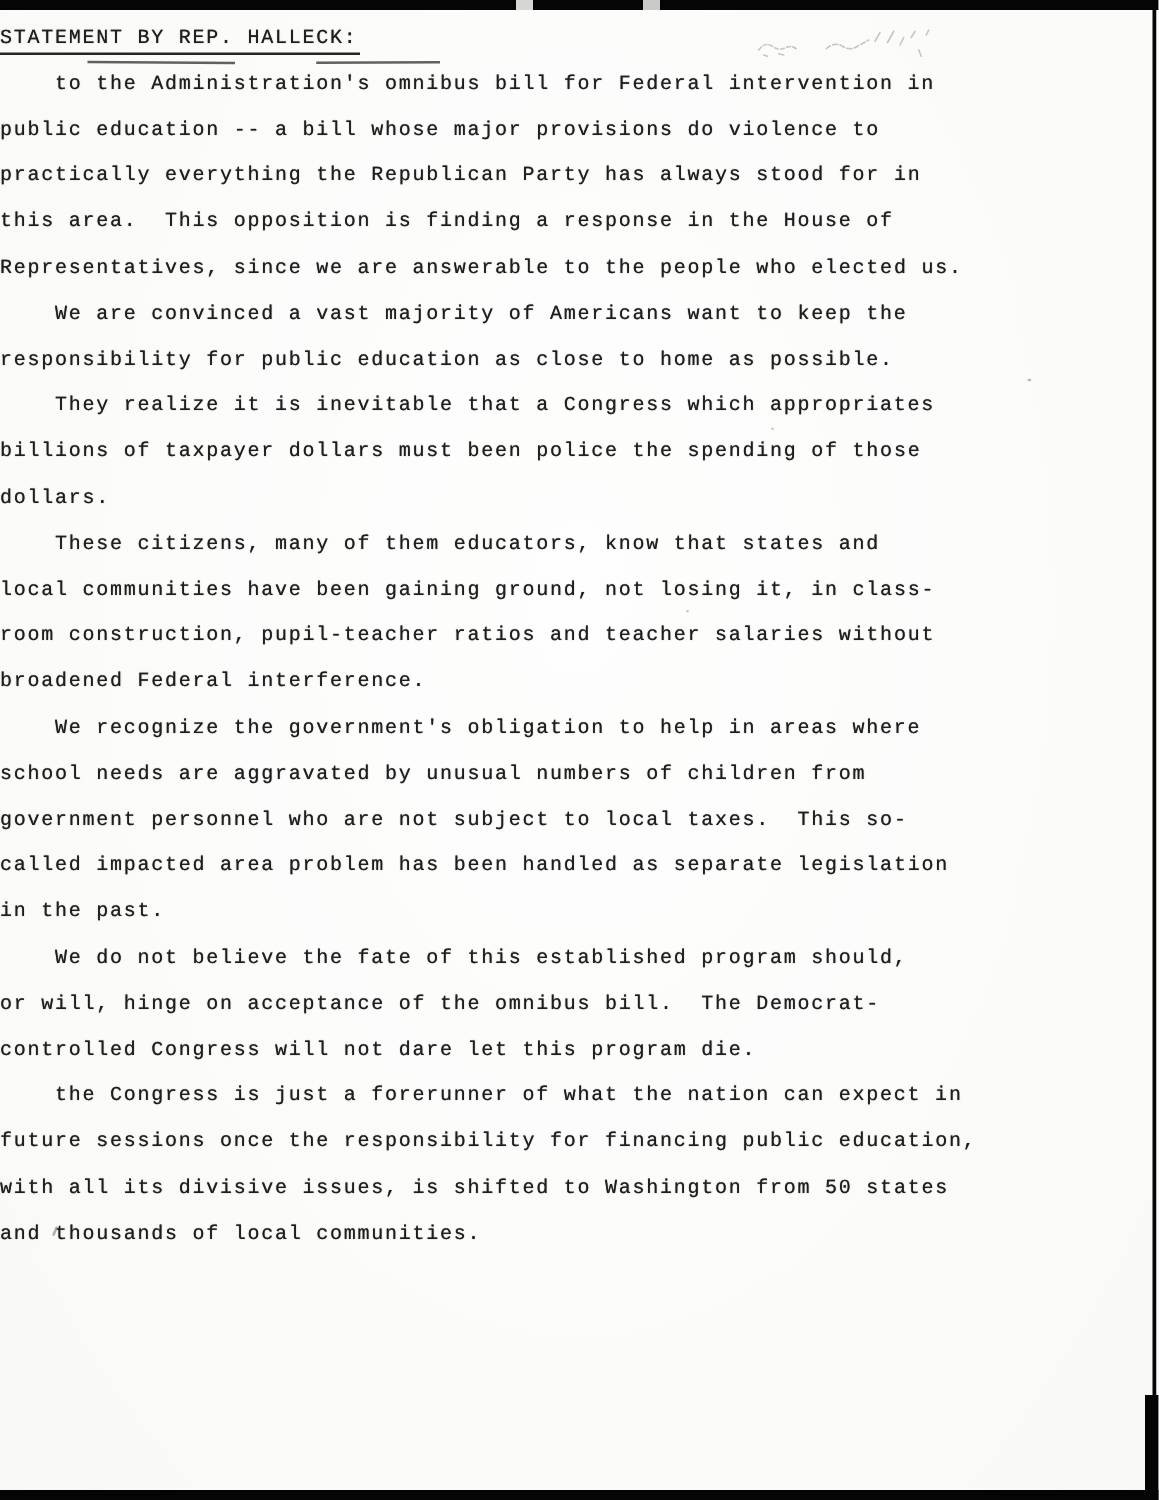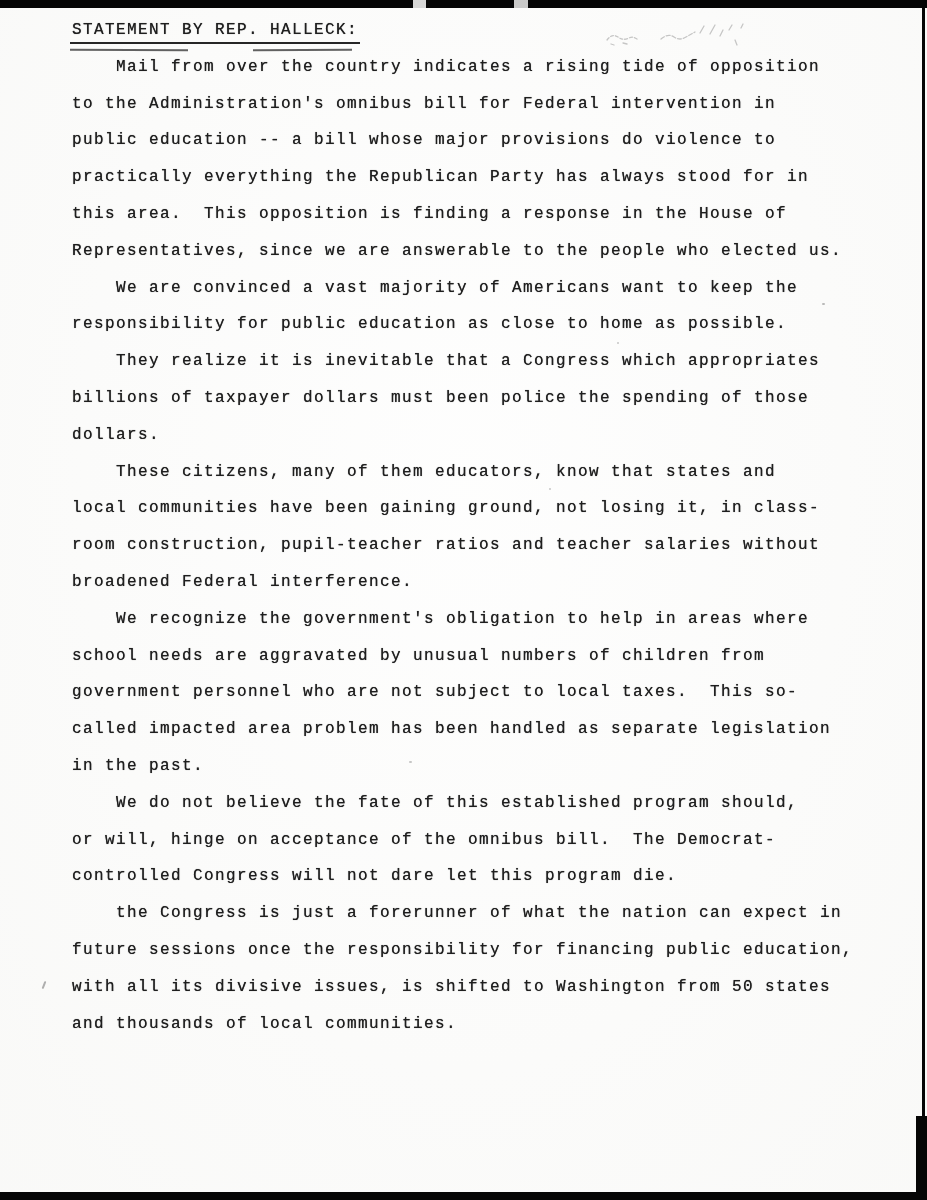--- a/index.html
+++ b/index.html
@@ -39,21 +39,20 @@
     background: var(--edge);
   }
   .edge-corner {
     position: absolute; right: 0; bottom: 0; width: 11px; height: 84px;
     background: var(--edge);
   }
 
   
   .content {
     position: absolute; left: 0; top: 12px; right: 40px;
-    padding-left: 72px;
   }
   .t-line {
     font-size: 16px;
     line-height: 36.8px;
     letter-spacing: 1.4px;
     white-space: pre;
     color: var(--ink);
     text-shadow: 0 0 0.7px rgba(25,25,25,0.85);
   }
   .title-row { position: relative; }
@@ -124,21 +123,20 @@
   <div class="speck dot-b"></div>
   <div class="speck dot-c"></div>
   <div class="speck dot-d"></div>
 
   <div class="content">
     <div class="title-row">
       <span class="t-line title">STATEMENT BY REP. HALLECK:</span>
     </div>
     <div id="document-body">
         <div class="paragraph">
-          <div class="t-line">Mail from over the country indicates a rising tide of opposition</div>
           <div class="t-line">to the Administration's omnibus bill for Federal intervention in</div>
           <div class="t-line">public education -- a bill whose major provisions do violence to</div>
           <div class="t-line">practically everything the Republican Party has always stood for in</div>
           <div class="t-line">this area.  This opposition is finding a response in the House of</div>
           <div class="t-line">Representatives, since we are answerable to the people who elected us.</div>
         </div>
         <div class="paragraph">
           <div class="t-line">We are convinced a vast majority of Americans want to keep the</div>
           <div class="t-line">responsibility for public education as close to home as possible.</div>
         </div>

